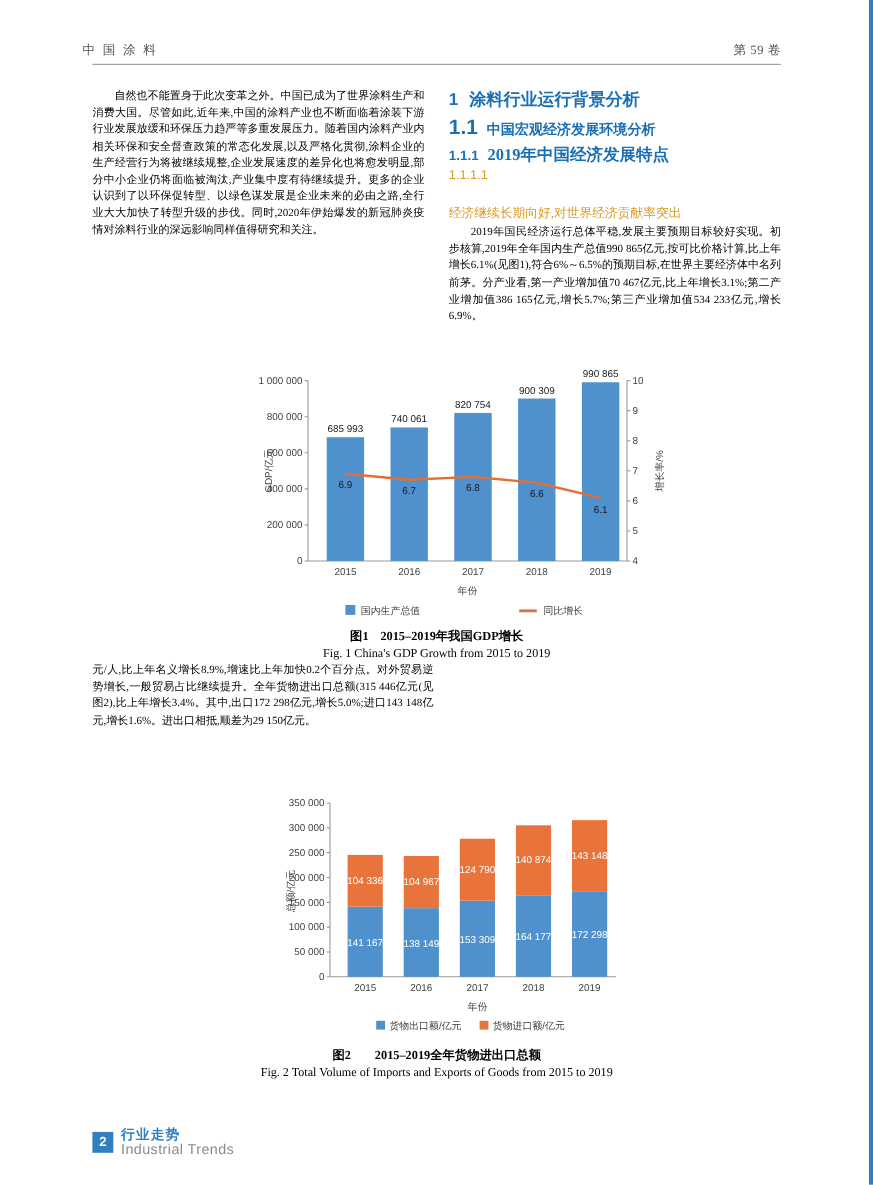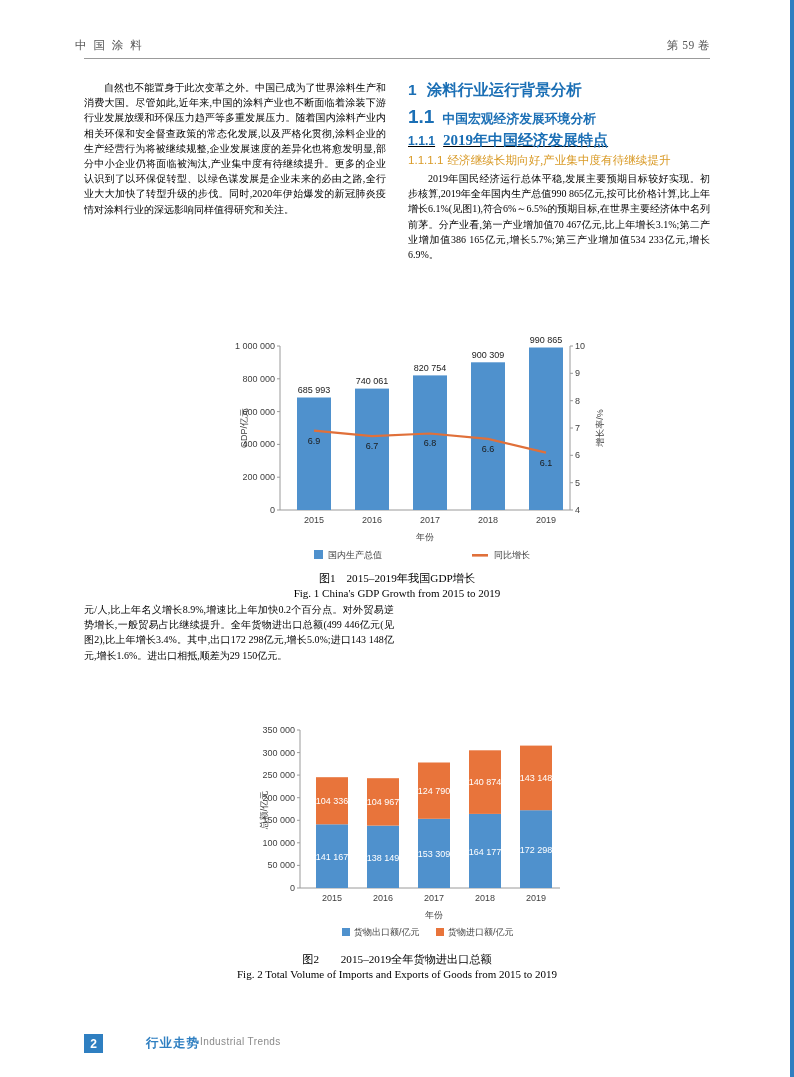--- a/index.html
+++ b/index.html
@@ -39,55 +39,55 @@
   }
   .indent{text-indent:2em;}
 
   
   .h1-line{display:flex;align-items:baseline;gap:10px;margin:0 0 5px 0;}
   .h1-num{font-size:15.5px;font-weight:bold;color:#1b6fb5;font-family:"Liberation Sans",sans-serif;}
   .h1-text{font-size:15.5px;font-weight:bold;color:#1b6fb5;}
   .h2-line{display:flex;align-items:baseline;gap:8px;margin:2px 0 3px 0;}
   .h2-num{font-size:19px;font-weight:bold;color:#1b6fb5;font-family:"Liberation Sans",sans-serif;}
   .h2-text{font-size:12.8px;font-weight:bold;color:#1b6fb5;}
-  .h3-line{display:flex;align-items:baseline;gap:8px;margin:2px 0 3px 0;text-decoration:underline;}
+  .h3-line{display:flex;align-items:baseline;gap:8px;margin:2px 0 3px 0;}
   .h3-num{font-size:12.2px;font-weight:bold;color:#1b6fb5;font-family:"Liberation Sans",sans-serif;}
   .h3-text{font-size:15px;font-weight:bold;color:#1b6fb5;}
-  .h4-line{display:flex;align-items:baseline;gap:4px;margin:2px 0 3px 0;}
+  .h4-line{display:flex;align-items:baseline;gap:20px;margin:2px 0 3px 0;flex-direction:column;}
   .h4-num{font-size:11.6px;color:#d99a26;font-family:"Liberation Sans",sans-serif;}
   .h4-text{font-size:11.6px;color:#d99a26;}
 
   
   .fig1-wrap{position:absolute;left:84px;top:332px;width:626px;}
   .fig2-wrap{position:absolute;left:84px;top:718px;width:626px;}
   .chart-box{position:relative;margin:0 auto;}
   .cap{
     text-align:center;font-size:11.2px;margin-top:4px;line-height:1.45;
   }
-  .cap b{font-weight:normal;}
+  .cap b{font-weight:bold;}
   .cap .en{font-family:"Liberation Serif",serif;font-weight:normal;font-size:11px;}
 
   
   .midcols{
     position:absolute;left:84px;right:84px;top:602px;
     display:flex;gap:22px;
   }
 
   
   .footer{
     position:absolute;left:84px;bottom:24px;display:flex;align-items:center;gap:7px;
   }
   .pagenum{
     width:19px;height:19px;background:#2f7fc1;color:#fff;
     display:flex;align-items:center;justify-content:center;
     font-family:"Liberation Sans",sans-serif;font-size:12px;font-weight:bold;
   }
   .foot-cn{font-size:12.5px;color:#2f7fc1;font-weight:bold;letter-spacing:1px;}
-  .foot-en{font-size:10px;color:#8a8a8a;font-family:"Liberation Sans",sans-serif;letter-spacing:0.4px;}
-  .foot-stack{display:flex;flex-direction:row;line-height:1.15;margin-left:36px;}
+  .foot-en{font-size:13px;color:#8a8a8a;font-family:"Liberation Sans",sans-serif;letter-spacing:0.4px;}
+  .foot-stack{display:flex;flex-direction:column;line-height:1.15;}
   .side-rule{
     position:absolute;right:0;top:0;width:4px;height:100%;background:#2f7fc1;
   }
 
   
   svg text{font-family:"Liberation Sans",sans-serif;}
   .axlbl{font-size:9px;fill:#3f3f3f;}
   .tick{font-size:9px;fill:#3f3f3f;}
   .dlabel{font-size:9px;fill:#1a1a1a;}
   .dlabel-w{font-size:9px;fill:#ffffff;}
@@ -116,21 +116,21 @@
       <div class="h2-line">
         <span class="h2-num">1.1</span>
         <span class="h2-text">中国宏观经济发展环境分析</span>
       </div>
       <div class="h3-line">
         <span class="h3-num">1.1.1</span>
         <span class="h3-text">2019年中国经济发展特点</span>
       </div>
       <div class="h4-line">
         <span class="h4-num">1.1.1.1</span>
-        <span class="h4-text">经济继续长期向好,产业集中度有待继续提升</span>
+        <span class="h4-text">经济继续长期向好,对世界经济贡献率突出</span>
       </div>
       <p class="indent">2019年国民经济运行总体平稳,发展主要预期目标较好实现。初步核算,2019年全年国内生产总值990 865亿元,按可比价格计算,比上年增长6.1%(见图1),符合6%～6.5%的预期目标,在世界主要经济体中名列前茅。分产业看,第一产业增加值70 467亿元,比上年增长3.1%;第二产业增加值386 165亿元,增长5.7%;第三产业增加值534 233亿元,增长6.9%。</p>
     </div>
   </div>
 
   <div class="fig1-wrap">
     <div class="chart-box">
       <svg width="626" height="230" viewBox="0 0 626 230">
 
         <g>
@@ -221,21 +221,21 @@
       <div>
         <b>图1</b>
         <b style="margin-left:8px;">2015–2019年我国GDP增长</b>
       </div>
       <div class="en">Fig. 1   China's GDP Growth from 2015 to 2019</div>
     </div>
   </div>
 
   <div class="midcols">
     <div class="col">
-      <p>元/人,比上年名义增长8.9%,增速比上年加快0.2个百分点。对外贸易逆势增长,一般贸易占比继续提升。全年货物进出口总额(499 446亿元(见图2),比上年增长3.4%。其中,出口172 298亿元,增长5.0%;进口143 148亿元,增长1.6%。进出口相抵,顺差为29 150亿元。</p>
+      <p>元/人,比上年名义增长8.9%,增速比上年加快0.2个百分点。对外贸易逆势增长,一般贸易占比继续提升。全年货物进出口总额(315 446亿元(见图2),比上年增长3.4%。其中,出口172 298亿元,增长5.0%;进口143 148亿元,增长1.6%。进出口相抵,顺差为29 150亿元。</p>
     </div>
   </div>
 
   <div class="fig2-wrap">
     <div class="chart-box">
       <svg width="626" height="225" viewBox="0 0 626 225">
 
         <line x1="216" y1="170" x2="476" y2="170" stroke="#9a9a9a" stroke-width="1"></line>
         <line x1="216" y1="12" x2="216" y2="170" stroke="#9a9a9a" stroke-width="1"></line>
 

